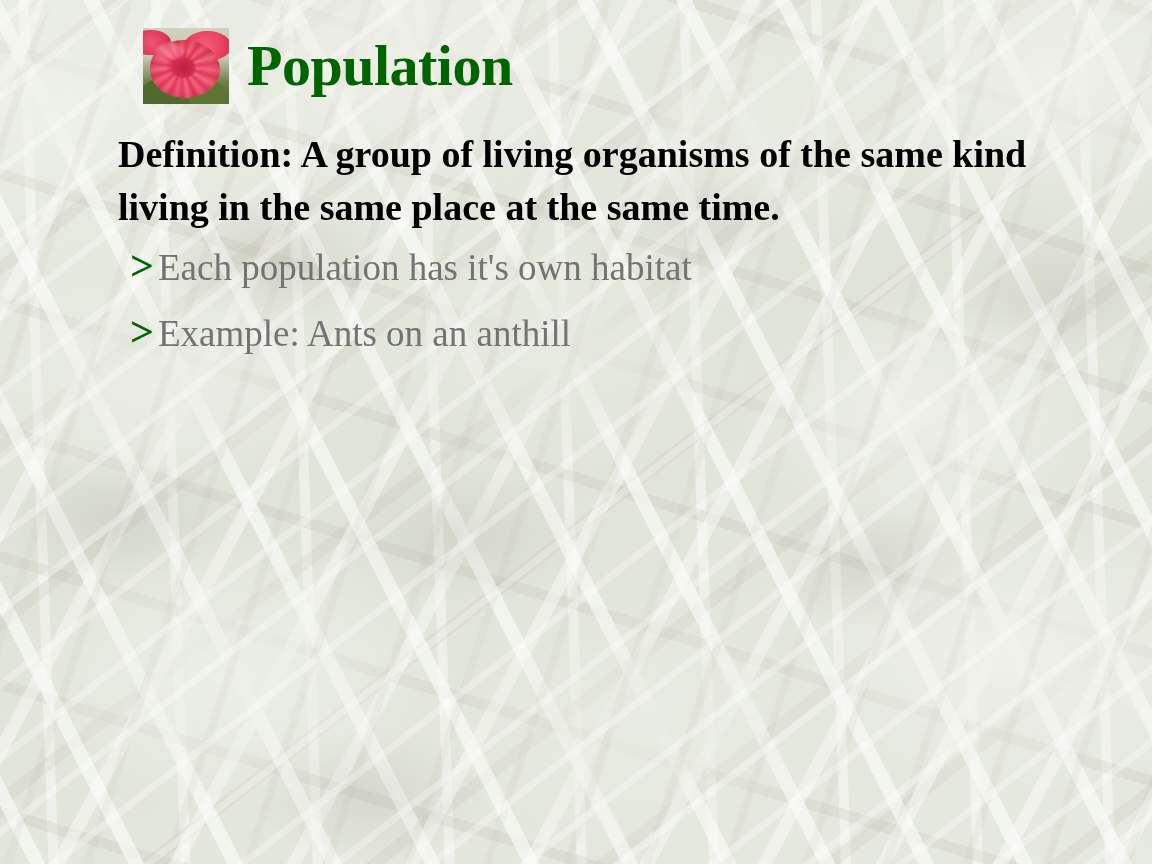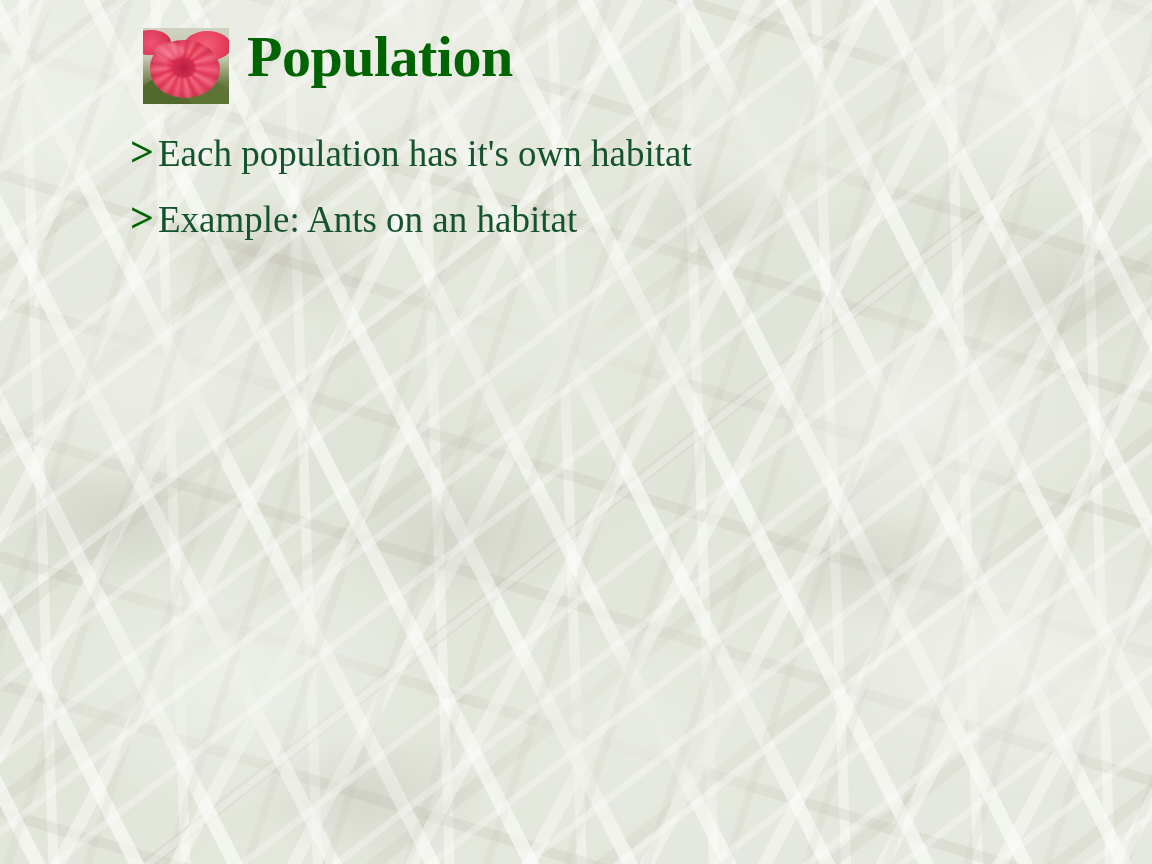--- a/index.html
+++ b/index.html
@@ -88,20 +88,21 @@
         rgba(178,174,162,0.18) 21px, rgba(178,174,162,0.18) 28px,
         rgba(178,174,162,0) 29px, rgba(178,174,162,0) 76px);
   }
 
   
   .title-row {
     position: absolute;
     left: 143px;
     top: 28px;
     display: flex;
+    align-items: center;
   }
   .title-image {
     width: 86px;
     height: 76px;
     flex: 0 0 auto;
     position: relative;
     overflow: hidden;
     background: #b9bda6;
   }
   
@@ -221,21 +222,21 @@
   }
   .bullet-item:last-child { margin-bottom: 0; }
   .bullet-marker {
     color: #006400;
     font-weight: bold;
     font-size: 42px;
     line-height: 1;
     margin-right: 4px;
     padding-left: 12px;
   }
-  .bullet-text { color: #14532d; }
+  .bullet-text { color: #737373; }
 </style>
 </head>
 <body>
 
 <div class="slide">
 
   <div class="bg-texture"></div>
   <div class="bg-flecks"></div>
 
   <div class="title-row">
@@ -248,28 +249,29 @@
       <div class="bloom-back"></div>
       <div class="bloom-main"></div>
       <div class="bloom-center"></div>
       <div class="hilite"></div>
     </div>
     <div class="title-text">Population</div>
   </div>
 
   <div class="body-block">
 
+    <p class="definition">Definition: A group of living organisms of the same kind living in the same place at the same time.</p>
 
     <ul class="bullet-list">
 
       <li class="bullet-item">
         <span class="bullet-marker">&gt;</span><span class="bullet-text">Each population has it's own habitat</span>
       </li>
 
 
 
       <li class="bullet-item">
-        <span class="bullet-marker">&gt;</span><span class="bullet-text">Example: Ants on an habitat</span>
+        <span class="bullet-marker">&gt;</span><span class="bullet-text">Example: Ants on an anthill</span>
       </li>
 
     </ul>
   </div>
 </div>
 
 </body></html>

